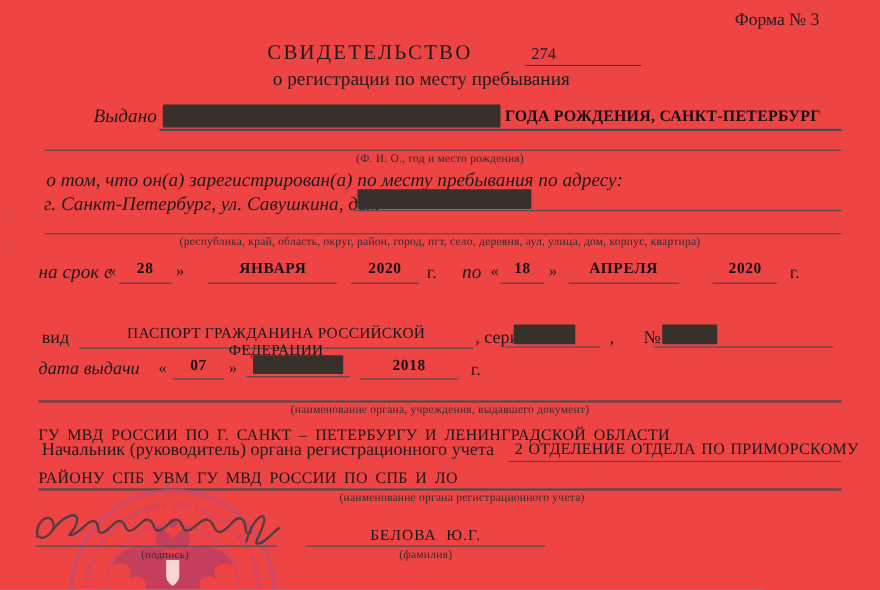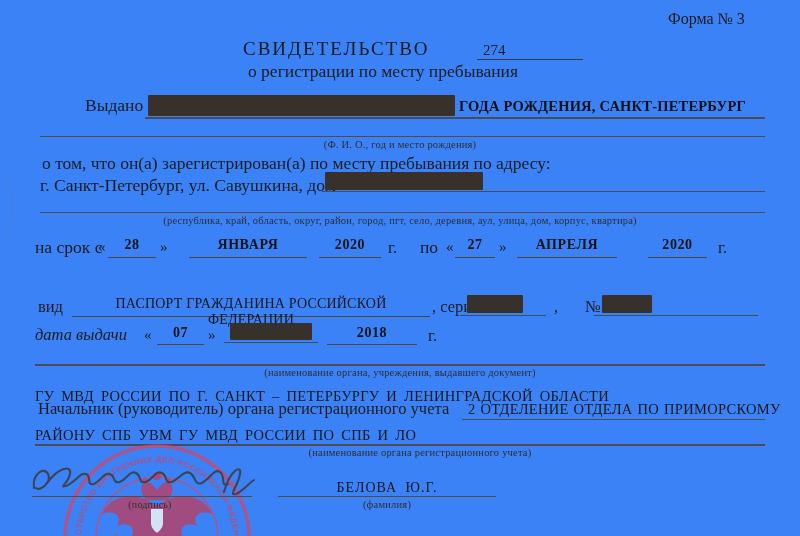--- a/index.html
+++ b/index.html
@@ -1,23 +1,23 @@
 <!DOCTYPE html>
 <html><head>
 <meta charset="utf-8">
 <style>
   html,body{margin:0;padding:0;background:#888;}
   .page{
     position:relative;width:800px;height:536px;overflow:hidden;
-    background:#3b82f6;
+    background:#ef4444;
     font-family:"Liberation Serif", serif;
     color:#1c1c1e;
   }
   .abs{position:absolute;}
-  .t17{font-size:17.5px;}
+  .t17{font-size:17.5px;font-style:italic;}
   .t16{font-size:16.5px;}
   .cap{font-size:10.5px;color:#2e2e30;letter-spacing:0.2px;text-align:center;}
   .line{position:absolute;background:#4b4b50;height:1px;}
   .redact{position:absolute;background:#38302a;border-radius:1px;}
   .ublk{position:absolute;text-align:center;border-bottom:1.4px solid #46464a;}
   .bval{font-weight:bold;font-size:14px;letter-spacing:0.6px;color:#141416;}
   .quote{font-size:15px;}
   .smallcaps-line{font-size:14.5px;word-spacing:3px;letter-spacing:0.3px;color:#18181a;}
   .scan-mark{
     position:absolute;left:-14px;top:178px;width:26px;height:60px;
@@ -56,21 +56,21 @@
 
   <div class="abs t17" style="left:35px;top:237px;">на срок с</div>
   <div class="abs quote" style="left:98px;top:239px;">«</div>
   <div class="ublk bval" style="left:108px;top:237px;width:48px;height:20px;">28</div>
   <div class="abs quote" style="left:160px;top:239px;">»</div>
   <div class="ublk bval" style="left:189px;top:237px;width:118px;height:20px;">ЯНВАРЯ</div>
   <div class="ublk bval" style="left:319px;top:237px;width:62px;height:20px;">2020</div>
   <div class="abs t16" style="left:388px;top:238px;">г.</div>
   <div class="abs t17" style="left:420px;top:237px;">по</div>
   <div class="abs quote" style="left:446px;top:239px;">«</div>
-  <div class="ublk bval" style="left:455px;top:237px;width:40px;height:20px;">27</div>
+  <div class="ublk bval" style="left:455px;top:237px;width:40px;height:20px;">18</div>
   <div class="abs quote" style="left:499px;top:239px;">»</div>
   <div class="ublk bval" style="left:517px;top:237px;width:100px;height:20px;">АПРЕЛЯ</div>
   <div class="ublk bval" style="left:648px;top:237px;width:59px;height:20px;">2020</div>
   <div class="abs t16" style="left:718px;top:238px;">г.</div>
 
 
   <div class="abs t16" style="left:38px;top:297px;">вид</div>
   <div class="ublk" style="left:72px;top:296px;width:358px;height:20px;font-size:14px;letter-spacing:0.2px;color:#17171a;">ПАСПОРТ ГРАЖДАНИНА РОССИЙСКОЙ ФЕДЕРАЦИИ</div>
   <div class="abs t16" style="left:432px;top:297px;">, серия</div>
   <div class="redact" style="left:467px;top:295px;width:56px;height:18px;"></div>

